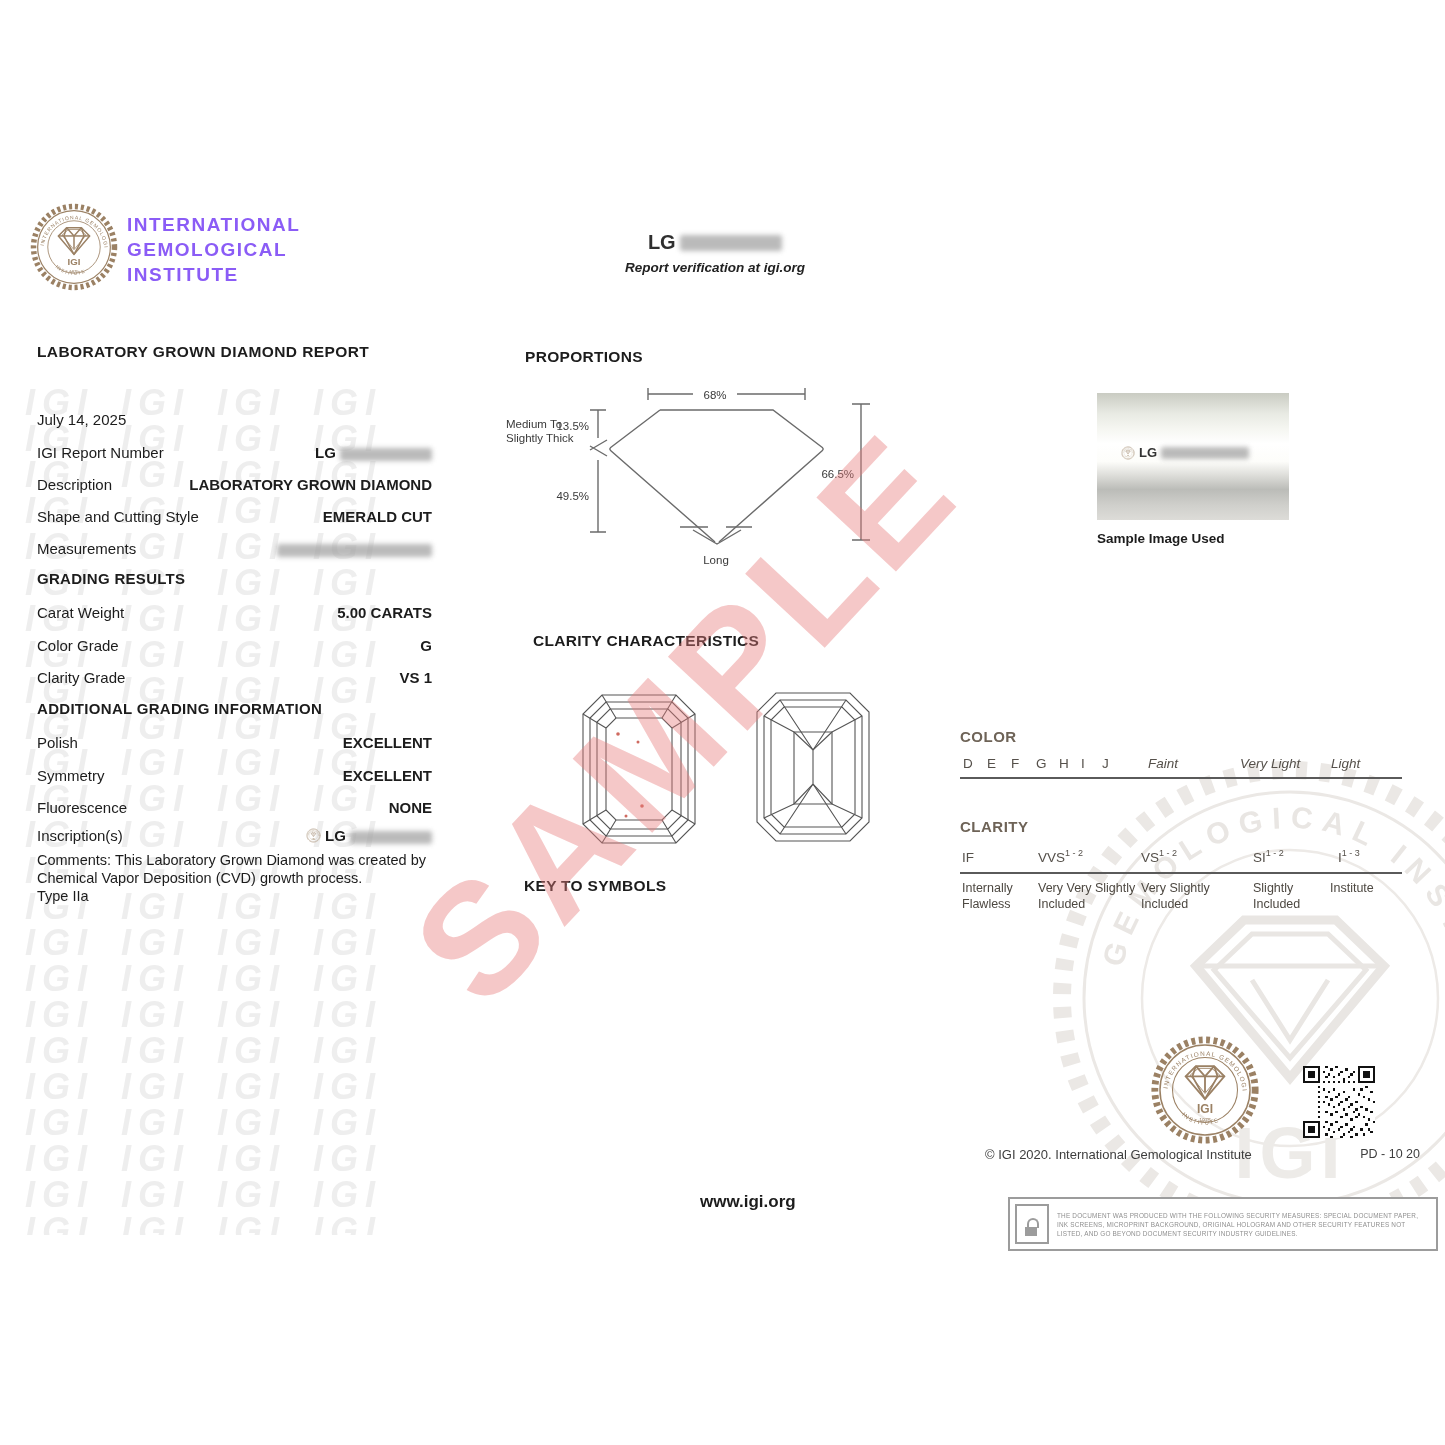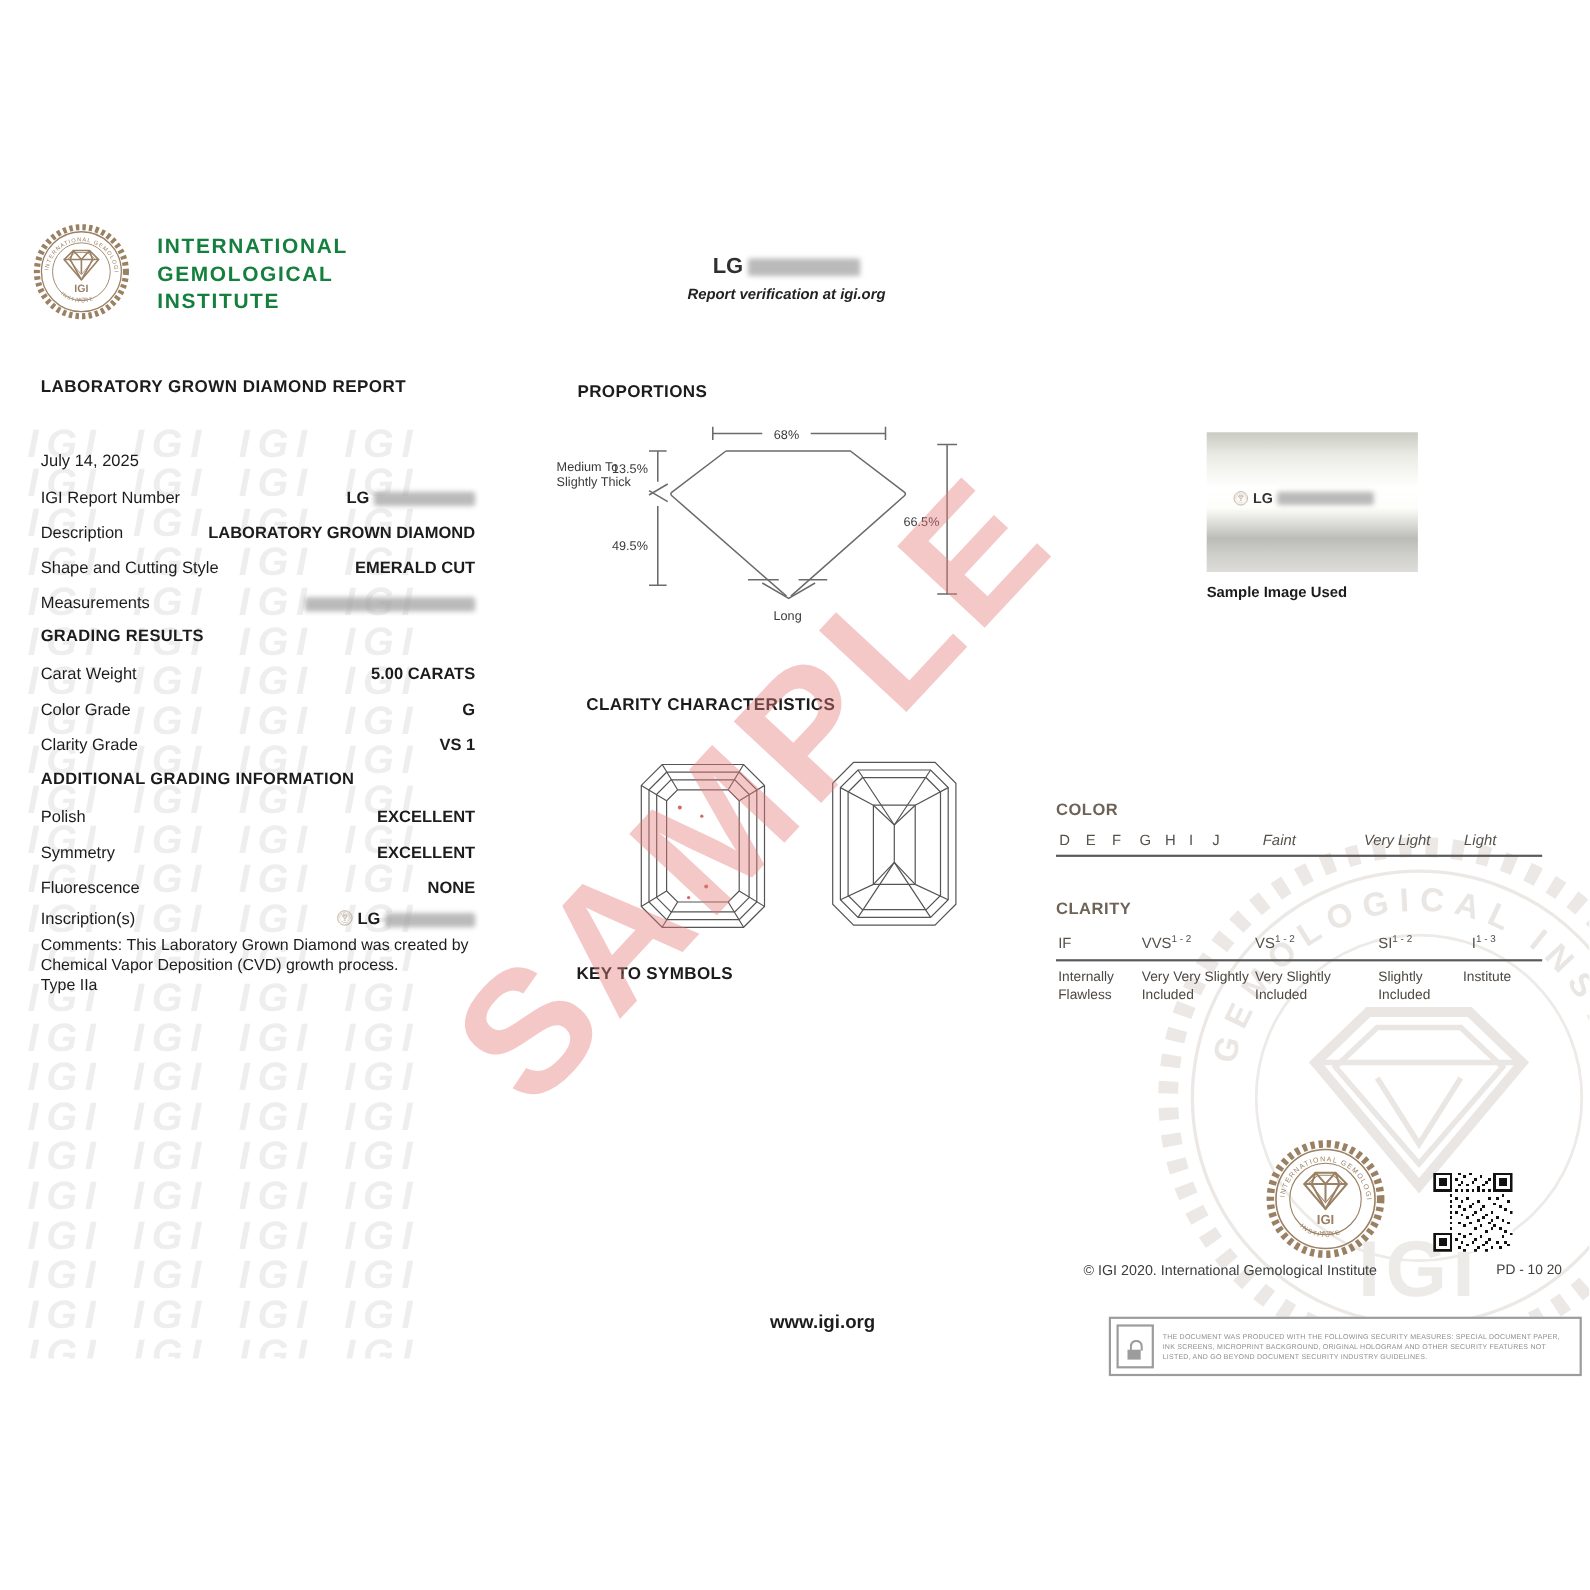--- a/index.html
+++ b/index.html
@@ -1,20 +1,20 @@
 <!DOCTYPE html>
 <html><head>
 <meta charset="utf-8">
 <style>
   html,body{margin:0;padding:0;background:#fff;}
   #page{position:relative;width:1445px;height:1445px;background:#ffffff;overflow:hidden;
         font-family:"Liberation Sans",sans-serif;color:#1c1c1c;}
   
   .brand-text{position:absolute;left:127px;top:212px;font-size:19px;font-weight:bold;
-              color:#15803d;letter-spacing:1.5px;line-height:25px;margin-left:16px;}
+              color:#8b5cf6;letter-spacing:1.5px;line-height:25px;}
   .hdr-center{position:absolute;left:570px;top:231px;width:290px;text-align:center;}
   .hdr-lg{font-size:20px;font-weight:bold;color:#2f2f2f;display:inline-block;vertical-align:middle;}
   .blurbar{display:inline-block;vertical-align:middle;background:#a3a3a3;filter:blur(2.5px);
            border-radius:2px;opacity:.75;}
   .hdr-verif{margin-top:6px;font-size:13.5px;color:#222;font-weight:bold;font-style:italic;}
   
   .report-title{position:absolute;left:37px;top:343px;font-size:15.5px;font-weight:bold;letter-spacing:.4px;}
   #tilewm{position:absolute;left:25px;top:385px;width:432px;height:850px;overflow:hidden;
           color:#eeeeee;font-size:36px;font-weight:bold;font-style:italic;line-height:36px;
           letter-spacing:7px;word-spacing:10px;z-index:0;user-select:none;}

